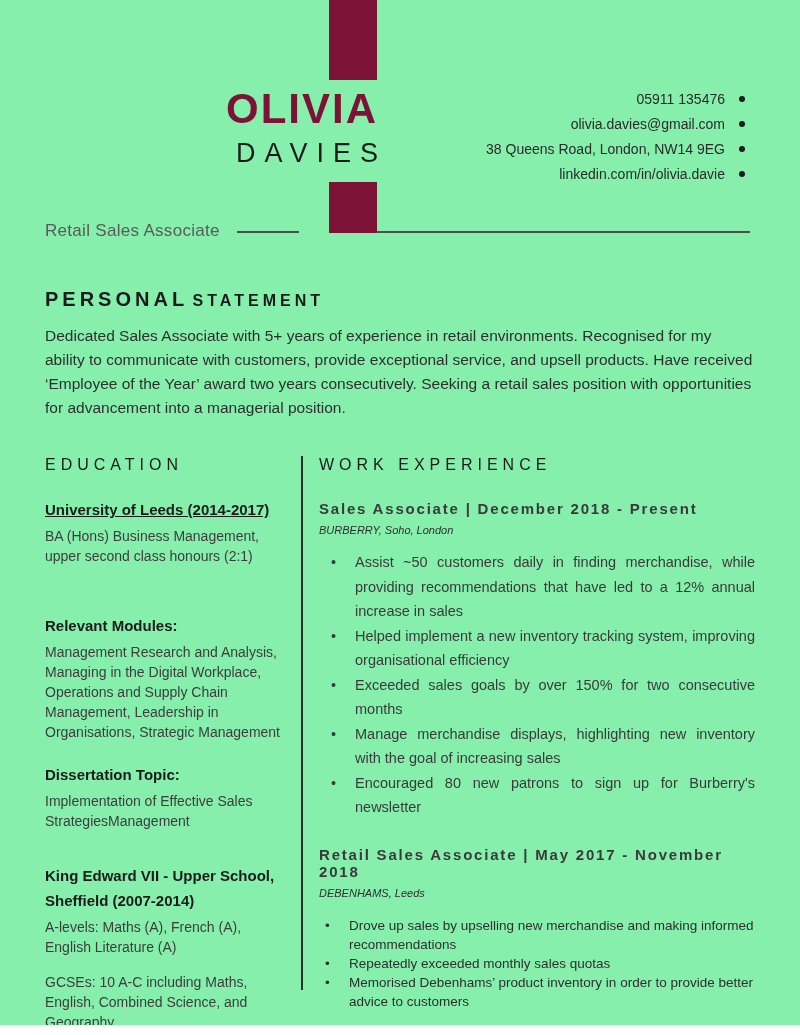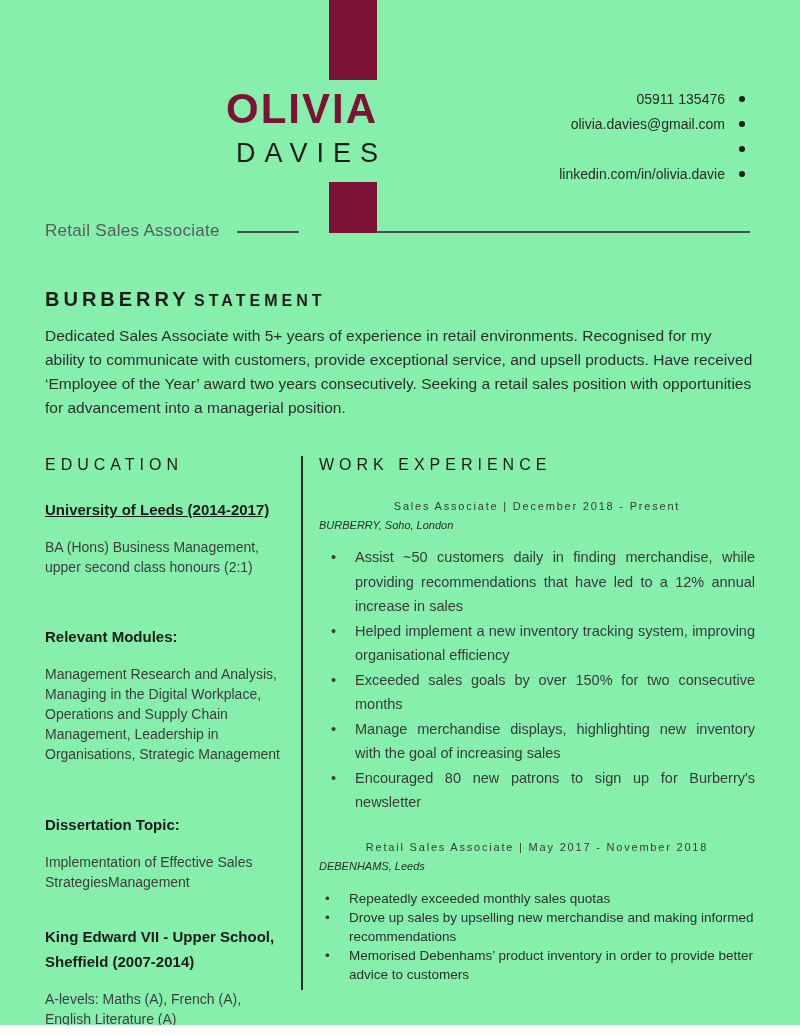--- a/index.html
+++ b/index.html
@@ -61,31 +61,31 @@
   .col-left { width: 235px; flex: 0 0 auto; }
   .col-divider {
     width: 2px; background: #2b2b2b; flex: 0 0 auto;
     margin-left: 21px; margin-right: 16px; height: 534px;
   }
   .col-right { flex: 1 1 auto; }
   .col-heading { font-size: 16px; letter-spacing: 5px; font-weight: normal; color: #1b1b1b; }
 
   
   .edu-entry-title { font-size: 15px; font-weight: bold; color: #1b1b1b; line-height: 25px; }
-  .edu-entry-body { font-size: 14px; color: #3d3d3d; line-height: 20px; margin-top: 15px; }
+  .edu-entry-body { font-size: 14px; color: #3d3d3d; line-height: 20px; margin-top: 4px; }
   .mt-uni { margin-top: 23px; text-decoration: underline; }
   .mt-modules { margin-top: 47px; }
-  .mt-diss { margin-top: 48px; }
+  .mt-diss { margin-top: 20px; }
   .mt-school { margin-top: 32px; }
   .mt-gcse { margin-top: 15px; }
 
   
   .job-title {
-    font-size: 11px; font-weight: normal; letter-spacing: 1.8px;
-    color: #3a3a3a; margin-top: 26px; text-align: center;
+    font-size: 15px; font-weight: bold; letter-spacing: 1.8px;
+    color: #3a3a3a; margin-top: 26px;
   }
   .job-company { font-size: 11px; font-style: italic; color: #2e2e2e; margin-top: 7px; }
   ul.bullets { list-style: none; margin-top: 14px; padding-left: 36px; }
   ul.bullets li { position: relative; color: #3a3a3a; }
   ul.bullets li::before { content: "\2022"; position: absolute; left: -24px; }
   ul.bullets.airy li { font-size: 14.5px; line-height: 24.5px; text-align: justify; }
   ul.bullets.compact { margin-top: 17px; padding-left: 30px; }
   ul.bullets.compact li { font-size: 13.5px; line-height: 19px; color: #2e2e2e; }
 </style>
 </head>
@@ -105,38 +105,39 @@
     <div class="contact-list">
       <div class="contact-row">
         <span>05911 135476</span>
         <span class="contact-dot"></span>
       </div>
       <div class="contact-row">
         <span>olivia.davies@gmail.com</span>
         <span class="contact-dot"></span>
       </div>
       <div class="contact-row">
+        <span>38 Queens Road, London, NW14 9EG</span>
         <span class="contact-dot"></span>
       </div>
       <div class="contact-row">
         <span>linkedin.com/in/olivia.davie</span>
         <span class="contact-dot"></span>
       </div>
     </div>
 
     <div class="title-row">
       <div class="job-title-banner">Retail Sales Associate</div>
       <div class="rule short"></div>
       <div class="rule long"></div>
     </div>
   </div>
 
   <div class="personal">
     <div class="section-heading">
-      <span class="heading-primary">BURBERRY</span>
+      <span class="heading-primary">PERSONAL</span>
       <span class="heading-secondary">STATEMENT</span>
     </div>
     <div class="statement-text">Dedicated Sales Associate with 5+ years of experience in retail environments. Recognised for my ability to communicate with customers, provide exceptional service, and upsell products. Have received ‘Employee of the Year’ award two years consecutively. Seeking a retail sales position with opportunities for advancement into a managerial position.</div>
   </div>
 
   <div class="columns">
 
     <div class="col-left">
       <div class="col-heading">EDUCATION</div>
 
@@ -165,21 +166,21 @@
         <li>Assist ~50 customers daily in finding merchandise, while providing recommendations that have led to a 12% annual increase in sales</li>
         <li>Helped implement a new inventory tracking system, improving organisational efficiency</li>
         <li>Exceeded sales goals by over 150% for two consecutive months</li>
         <li>Manage merchandise displays, highlighting new inventory with the goal of increasing sales</li>
         <li>Encouraged 80 new patrons to sign up for Burberry's newsletter</li>
       </ul>
 
       <div class="job-title">Retail Sales Associate | May 2017 - November 2018</div>
       <div class="job-company">DEBENHAMS, Leeds</div>
       <ul class="bullets compact">
+        <li>Drove up sales by upselling new merchandise and making informed recommendations</li>
         <li>Repeatedly exceeded monthly sales quotas</li>
-        <li>Drove up sales by upselling new merchandise and making informed recommendations</li>
         <li>Memorised Debenhams’ product inventory in order to provide better advice to customers</li>
 
       </ul>
     </div>
 
   </div>
 </div>
 
 </body></html>

